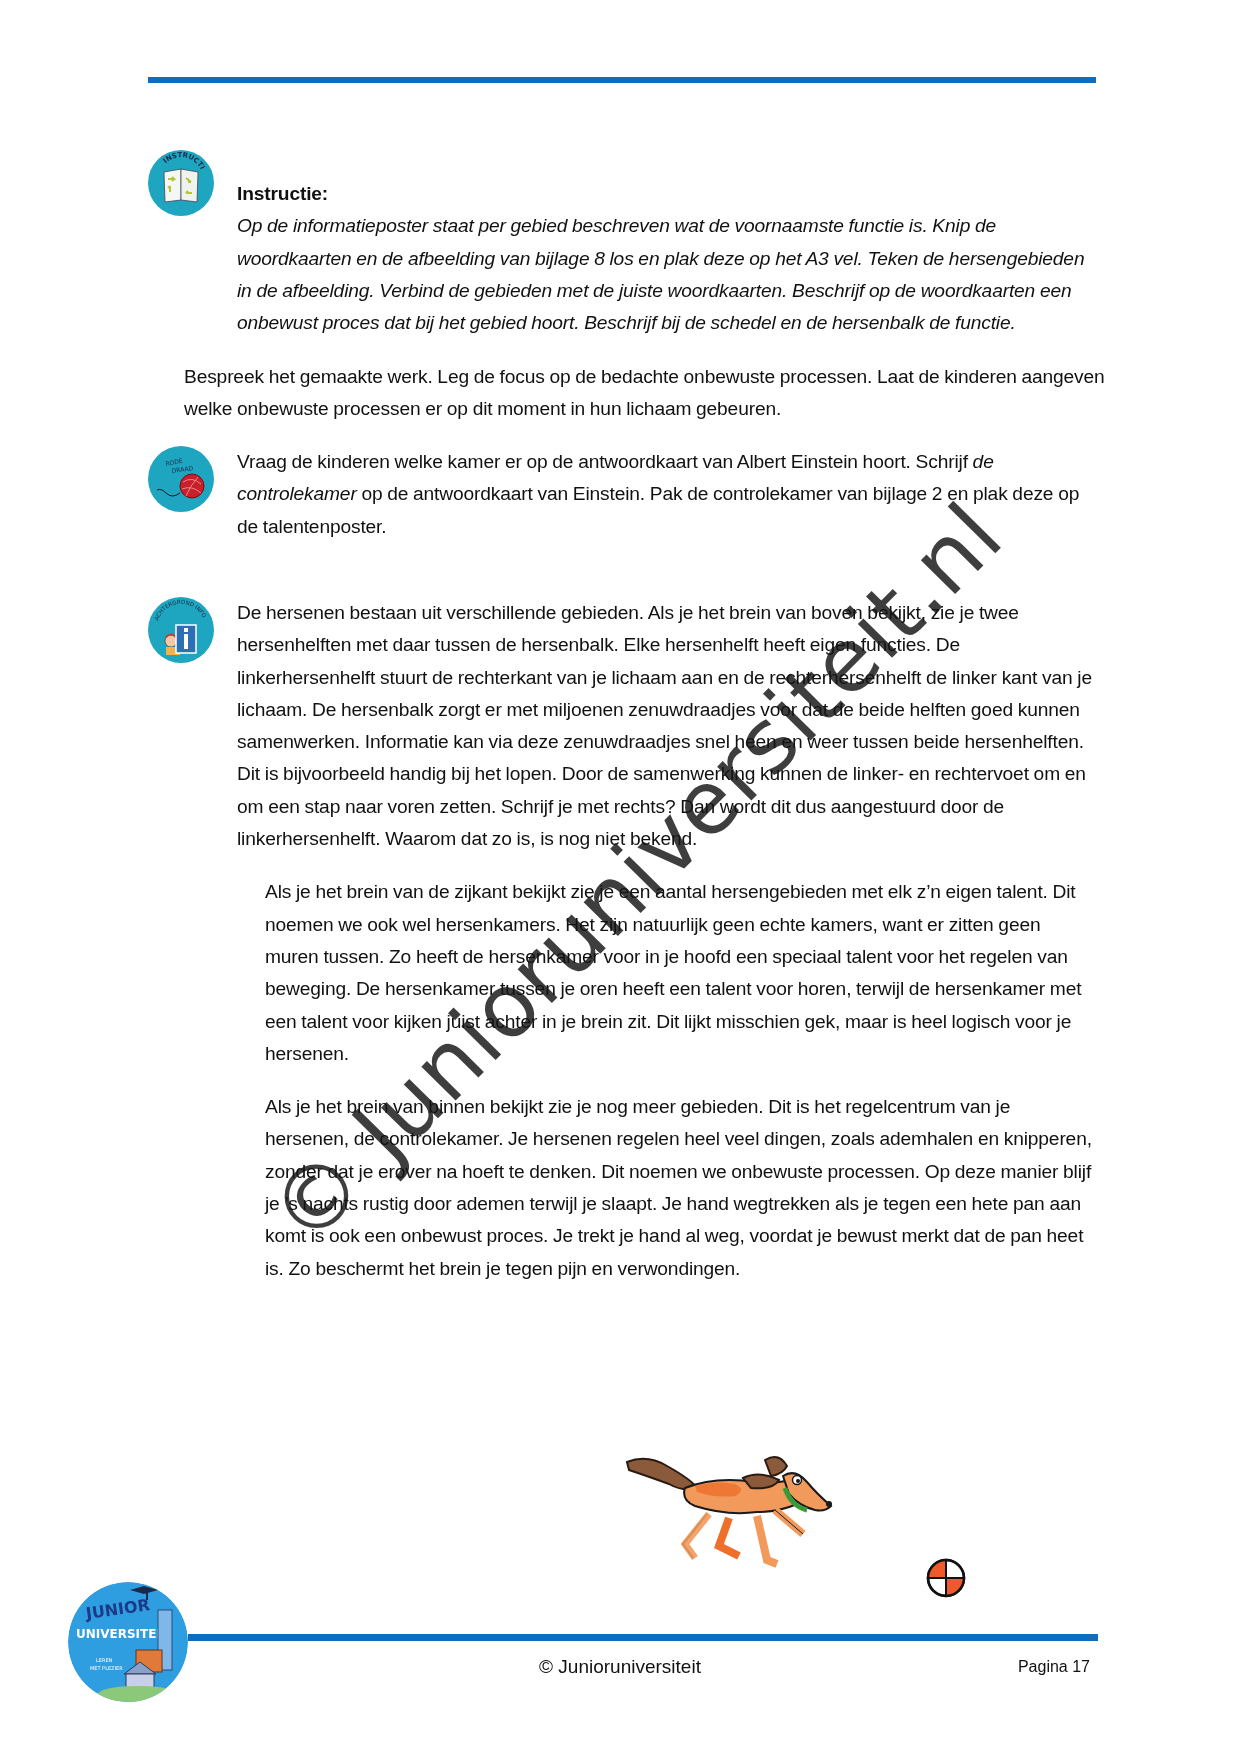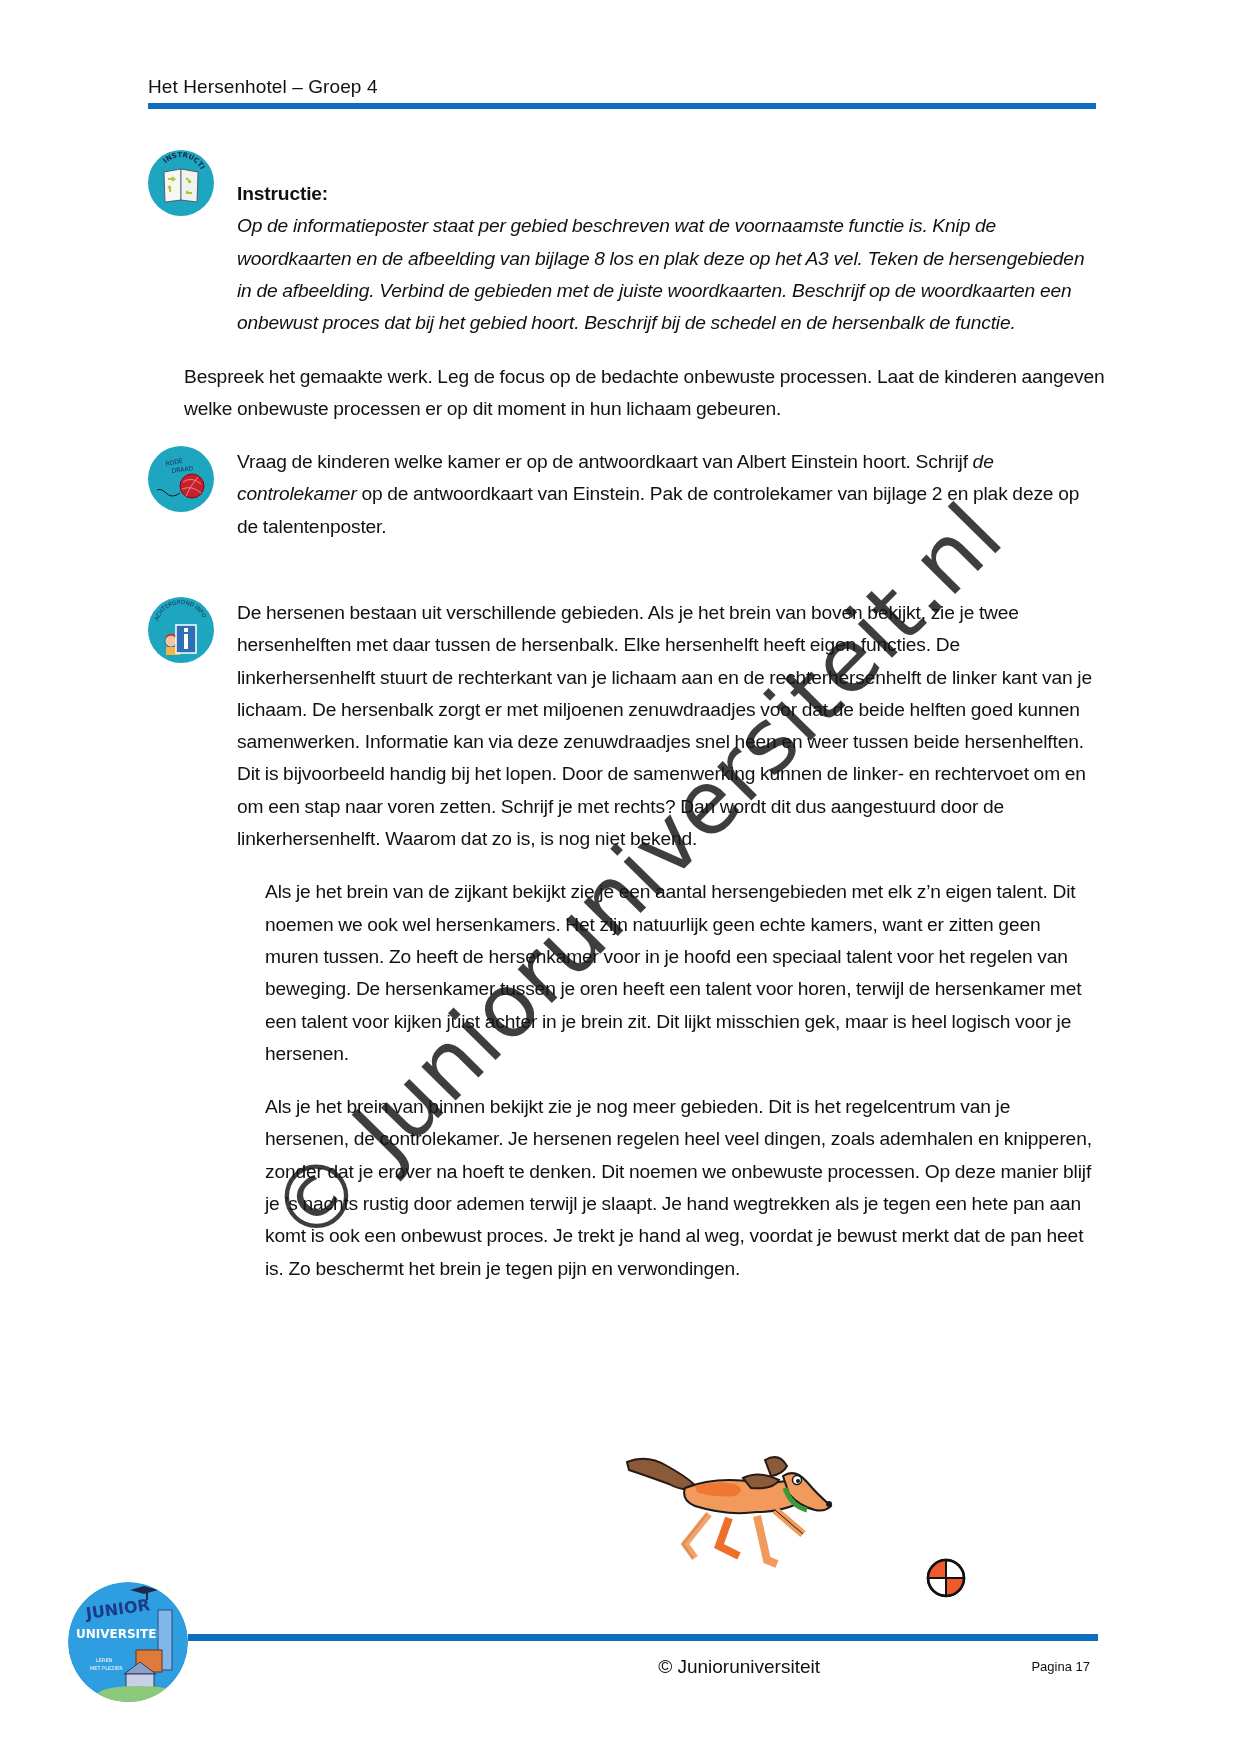--- a/index.html
+++ b/index.html
@@ -132,39 +132,38 @@
       top: 1634px;
       width: 910px;
       height: 7px;
       background: #0e6dbd;
     }
     .footer-copy {
       position: absolute;
       left: 420px;
       width: 400px;
       top: 1654px;
-      text-align: right;
+      text-align: center;
       font-size: 19px;
       line-height: 26px;
       color: #111;
     }
     .footer-page {
       position: absolute;
       right: 150px;
       top: 1654px;
-      font-size: 13px;
+      font-size: 16px;
       line-height: 26px;
       color: #111;
     }
   </style>
 </head>
 <body>
 
 <div class="page-header">
-  <div class="title">Het Hersenhotel – Groep 4</div>
   <div class="rule"></div>
 </div>
 
 <div class="section" style="top:150px;">
   <div class="icon">
     <svg width="66" height="66" viewBox="0 0 66 66">
       <path d="M13 20 A22 22 0 0 1 53 20" fill="none" stroke="none" id="arcI"></path>
       <text font-size="7" font-weight="bold" fill="#1b2a4a" font-family="DejaVu Sans, sans-serif">
         <textPath href="#arcI" startOffset="8">INSTRUCTIE</textPath>
       </text>

